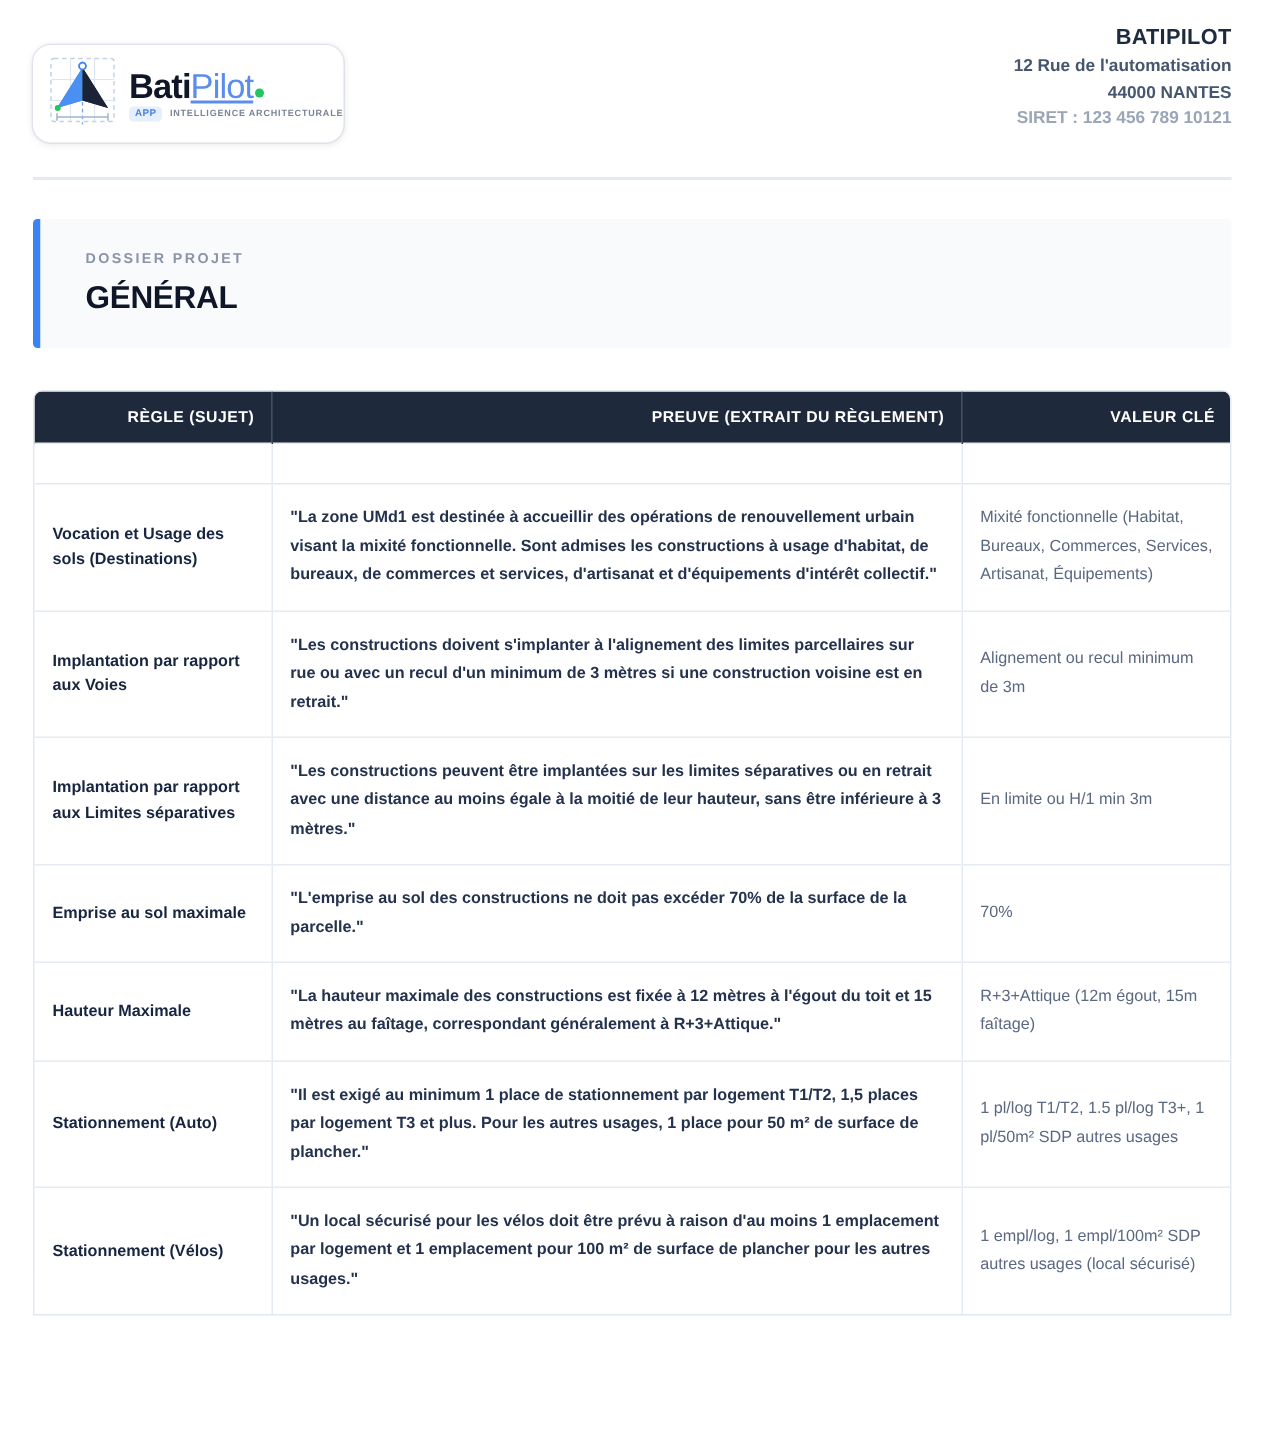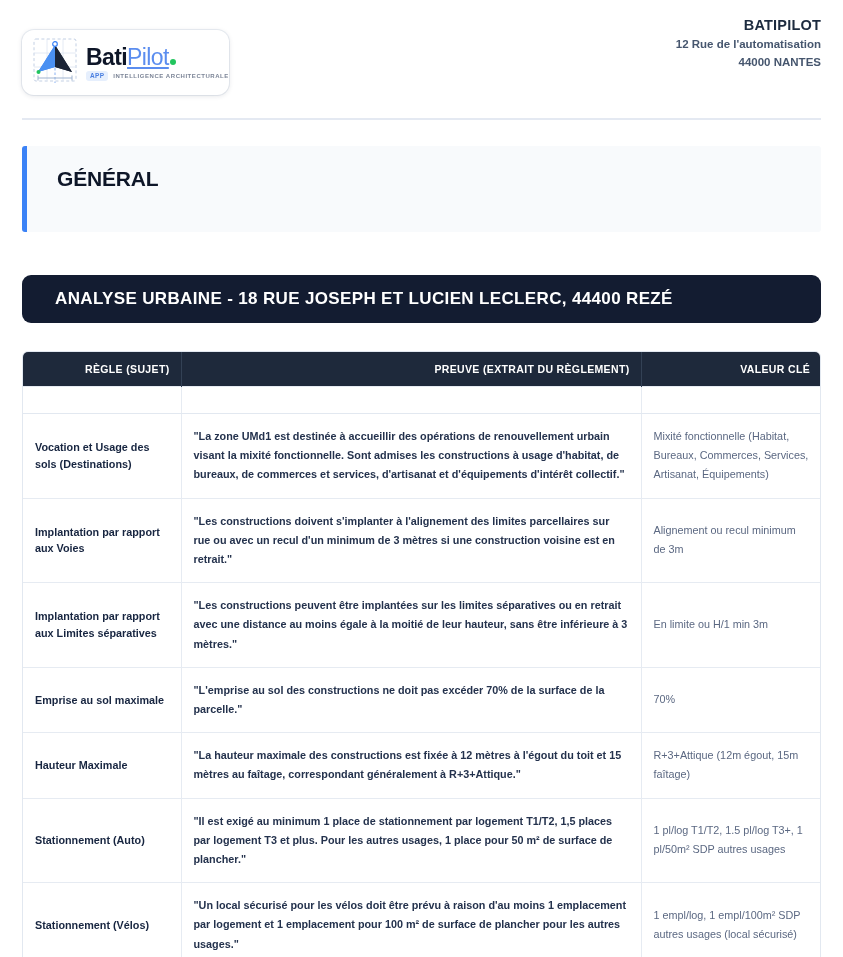--- a/index.html
+++ b/index.html
@@ -262,32 +262,31 @@
           <span class="badge-app">APP</span>
           <span class="logo-tagline">INTELLIGENCE ARCHITECTURALE</span>
         </div>
       </div>
     </div>
 
     <div class="company">
       <div class="company-name">BATIPILOT</div>
       <div class="company-line">12 Rue de l'automatisation</div>
       <div class="company-line">44000 NANTES</div>
+      <div class="company-siret">SIRET : 123 456 789 10121</div>
     </div>
   </div>
 
   <div class="divider"></div>
 
   <div class="dossier">
+    <div class="dossier-label">DOSSIER PROJET</div>
     <div class="dossier-title">GÉNÉRAL</div>
   </div>
 
-  <div class="banner">
-    <div class="banner-text">ANALYSE URBAINE - 18 RUE JOSEPH ET LUCIEN LECLERC, 44400 REZÉ</div>
-  </div>
 
   <div class="table-wrap">
     <table>
       <colgroup>
         <col class="c1">
           <col class="c2">
           <col class="c3">
       </colgroup>
       <tbody>
         <tr class="spacer-row">

